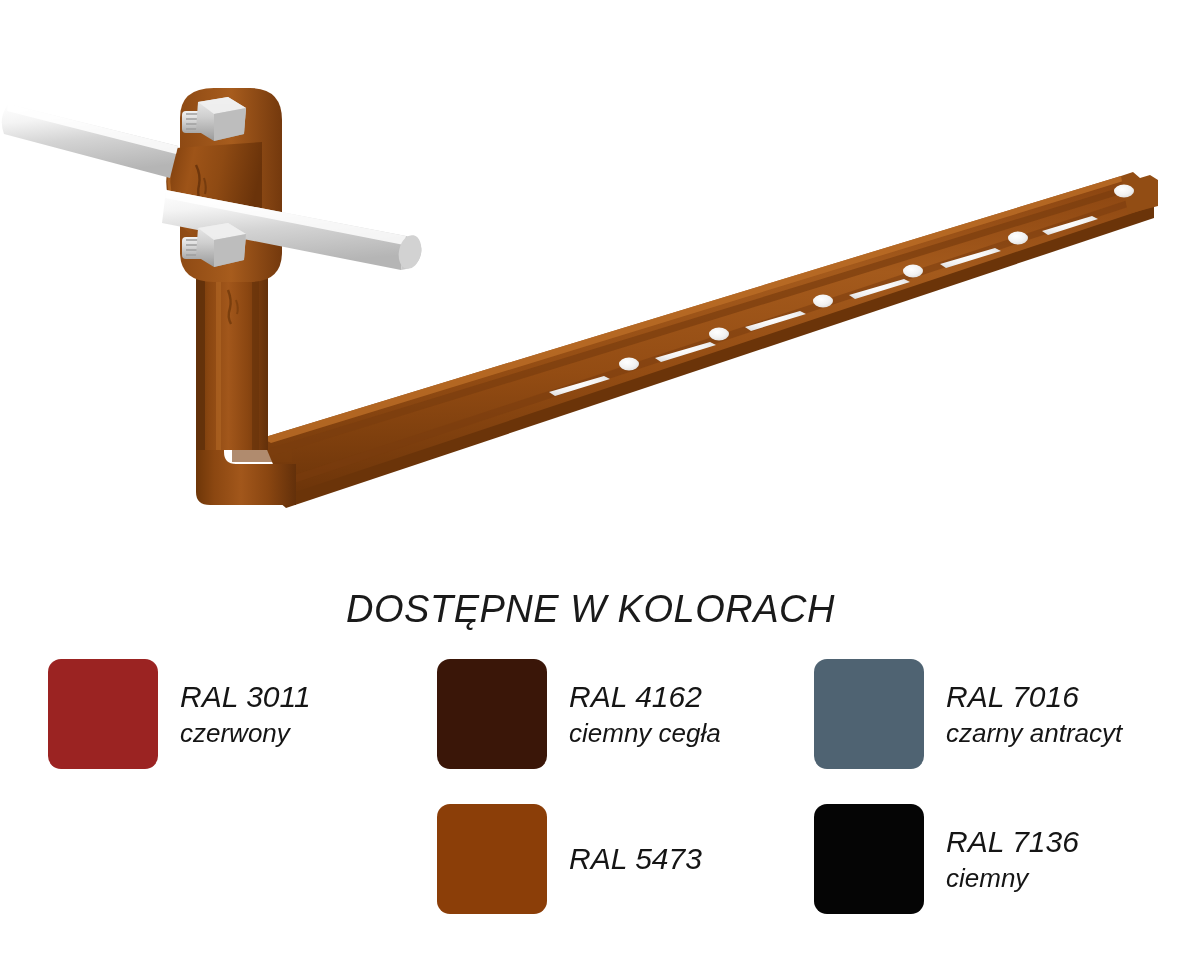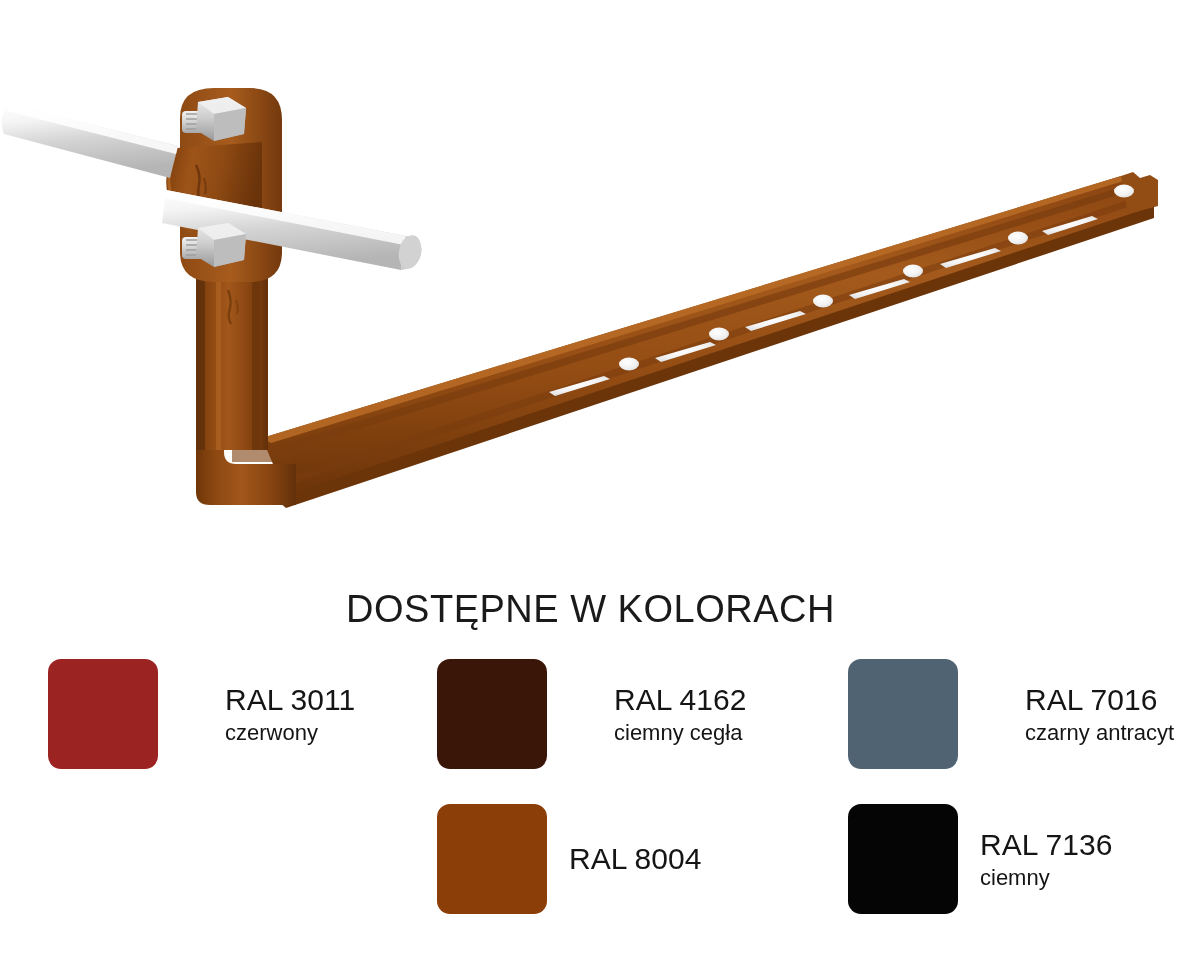--- a/index.html
+++ b/index.html
@@ -30,20 +30,21 @@
     height: 560px;
   }
 
   
   #colors-section {
     position: absolute;
     left: 0;
     top: 560px;
     width: 1181px;
     height: 403px;
+    font-style: italic;
   }
 
   #colors-heading {
     text-align: center;
     font-size: 38px;
     font-weight: 400;
     letter-spacing: 0.5px;
     color: #1a1a1a;
     margin: 0;
     padding-top: 28px;
@@ -80,31 +81,31 @@
   }
 
   .swatch-code {
     font-size: 30px;
     font-weight: 400;
     color: #151515;
     white-space: nowrap;
   }
 
   .swatch-name {
-    font-size: 22px;
+    font-size: 26px;
     font-weight: 400;
     color: #151515;
     white-space: nowrap;
   }
 
   
   .col-1 { left: 48px; }
   .col-2 { left: 437px; }
-  .col-3 { left: 848px; }
-  .row-1 { top: 0px; gap: 45px; }
+  .col-3 { left: 814px; }
+  .row-1 { top: 0px; }
   .row-2 { top: 145px; }
 </style>
 </head>
 <body>
 
 <div id="product-figure">
   <svg viewBox="0 0 1181 560" xmlns="http://www.w3.org/2000/svg">
     <defs>
       <linearGradient id="rodGrad" x1="0" y1="0" x2="0" y2="1">
         <stop offset="0%" stop-color="#ffffff"></stop>
@@ -290,21 +291,21 @@
       <div class="swatch-chip" style="background:#4F6372"></div>
       <div class="swatch-text">
         <span class="swatch-code">RAL 7016</span>
         <span class="swatch-name">czarny antracyt</span>
       </div>
     </div>
 
     <div class="swatch-item col-2 row-2">
       <div class="swatch-chip" style="background:#8B3E08"></div>
       <div class="swatch-text">
-        <span class="swatch-code">RAL 8004</span>
+        <span class="swatch-code">RAL 5473</span>
       </div>
     </div>
 
     <div class="swatch-item col-3 row-2">
       <div class="swatch-chip" style="background:#050505"></div>
       <div class="swatch-text">
         <span class="swatch-code">RAL 7136</span>
         <span class="swatch-name">ciemny</span>
       </div>
     </div>

